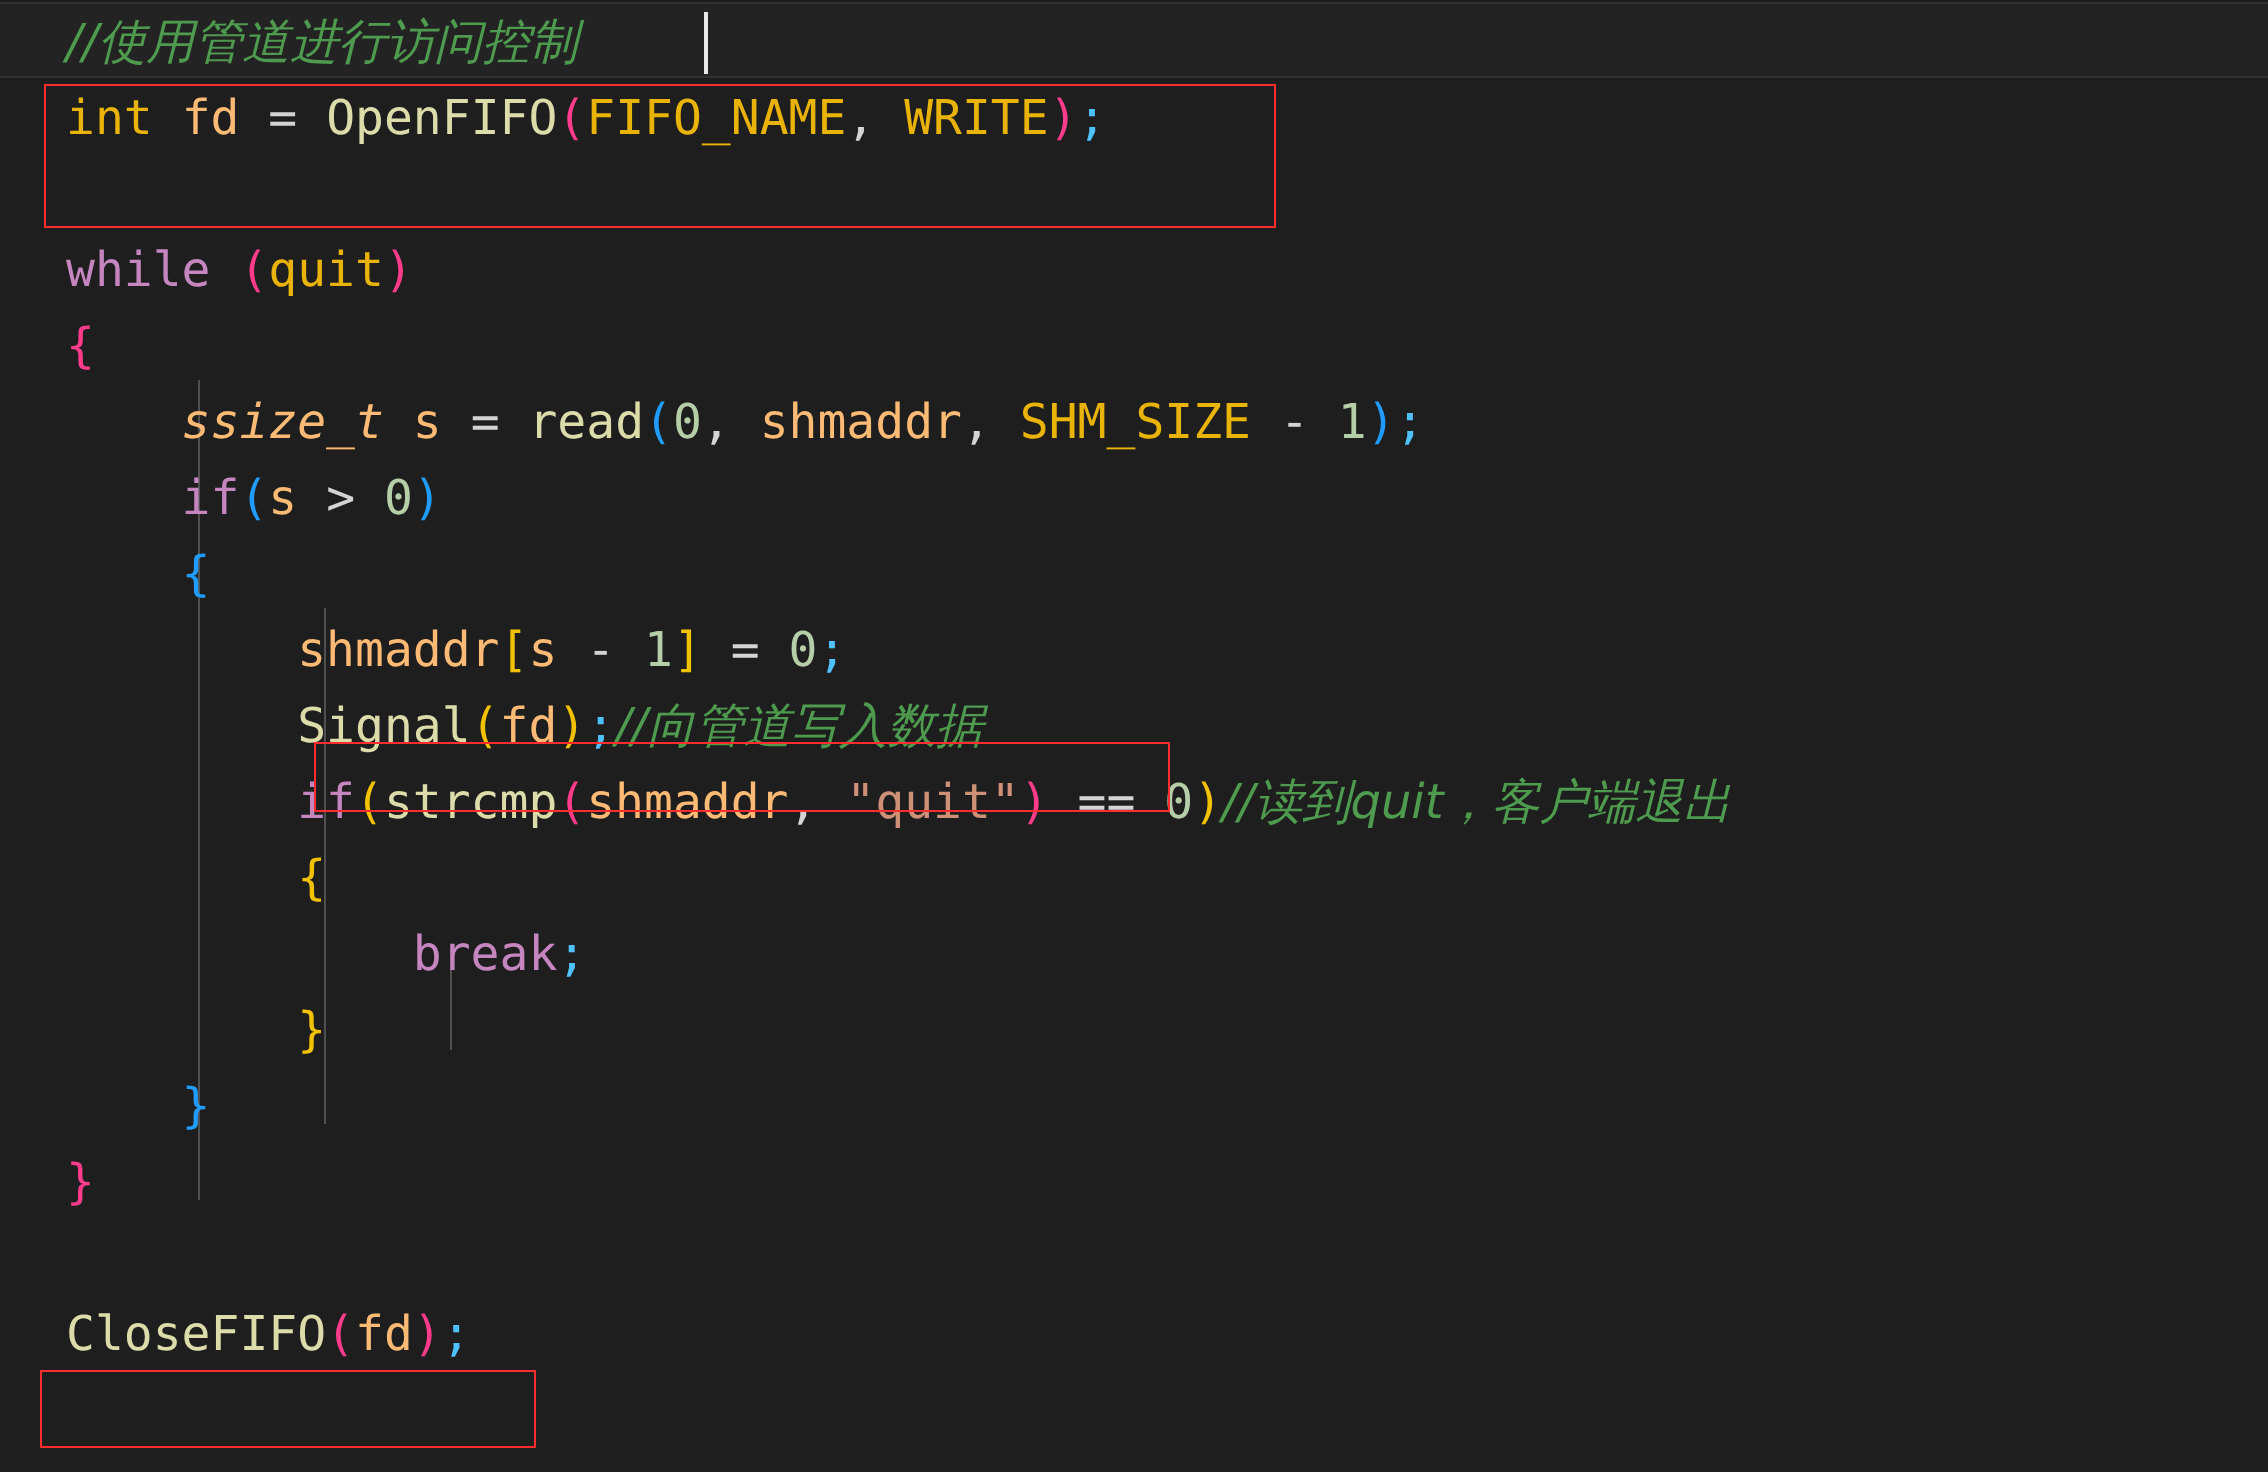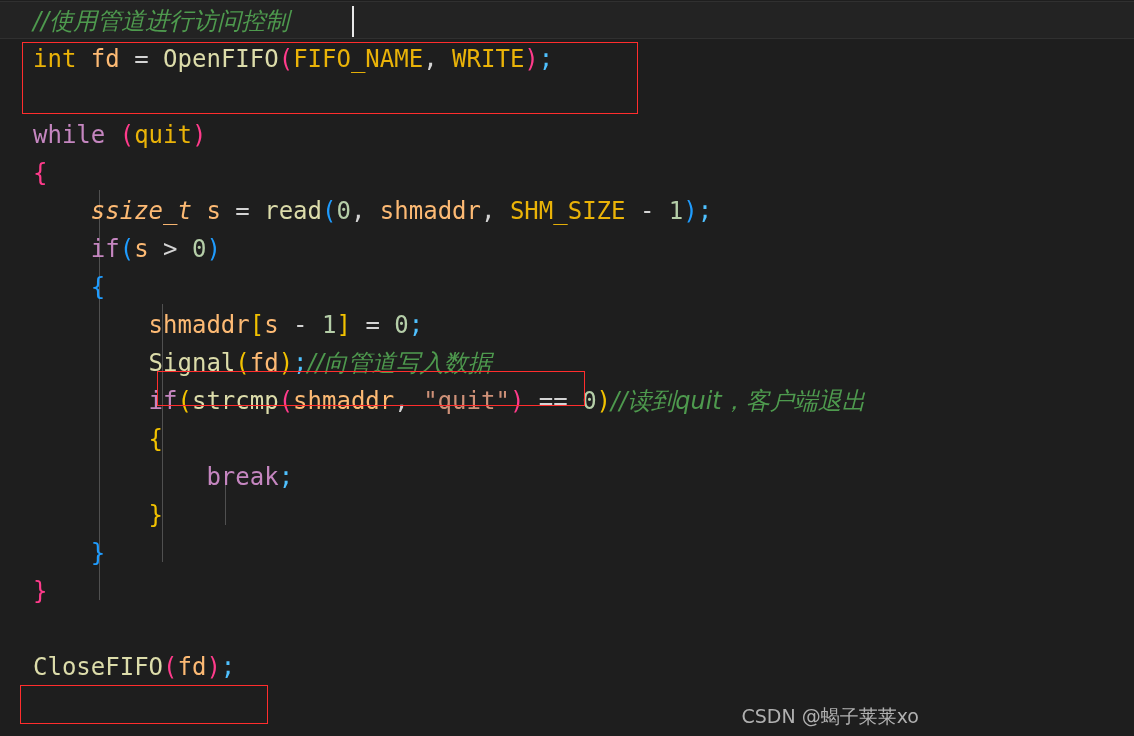--- a/index.html
+++ b/index.html
@@ -130,15 +130,14 @@
       <div class="code-line" style="top: 610px; padding-left: 33px;"></div>
       <div class="code-line" style="top: 648px; padding-left: 33px;"><span class="fn">CloseFIFO</span><span class="br1">(</span><span class="var">fd</span><span class="br1">)</span><span class="semi">;</span></div>
     </div>
 
   <div class="caret" style="left:352px; top:6px; width:2px; height:31px;"></div>
 
   <div class="red-box" style="left:22px; top:42px; width:616px; height:72px;"></div>
   <div class="red-box" style="left:157px; top:371px; width:428px; height:35px;"></div>
   <div class="red-box" style="left:20px; top:685px; width:248px; height:39px;"></div>
 
-  <div class="watermark">CSDN @蝎子莱莱xo</div>
 
 </div>
 
 </body></html>

